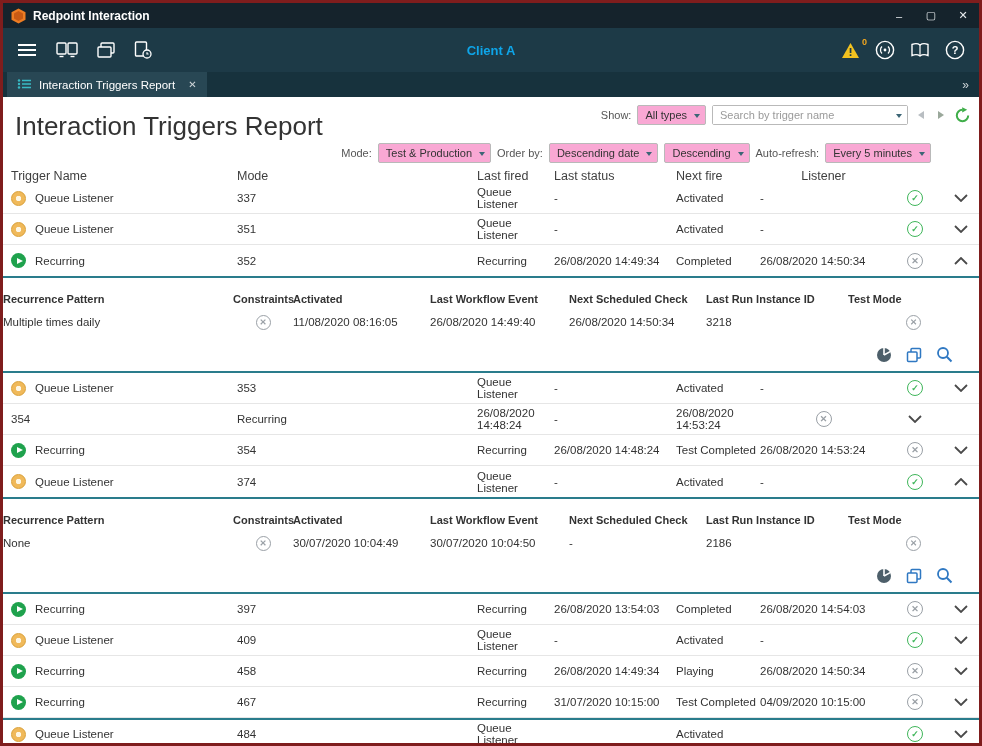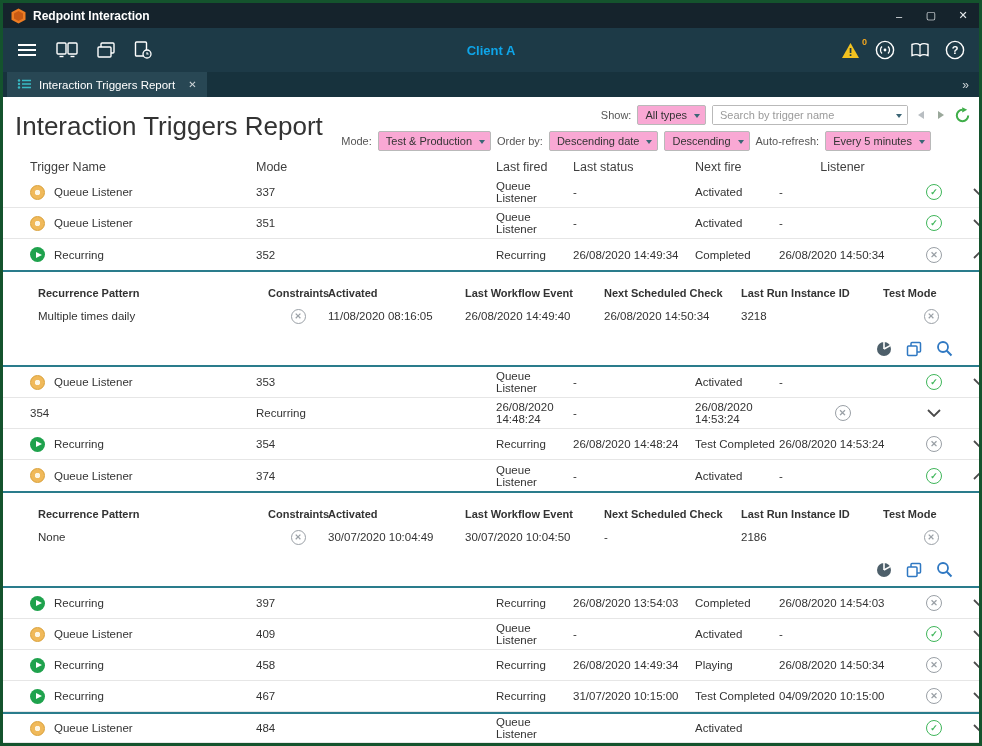--- a/index.html
+++ b/index.html
@@ -1,18 +1,18 @@
 <!DOCTYPE html>
 <html><head>
 <meta charset="utf-8">
 <style>
   *{box-sizing:border-box;margin:0;padding:0}
   html,body{width:982px;height:746px;overflow:hidden}
   body{font-family:"Liberation Sans",sans-serif;background:#fff}
-  .window{width:982px;height:746px;border:3px solid #14532d;display:flex;flex-direction:column;overflow:hidden;background:#fff}
+  .window{width:982px;height:746px;border:3px solid #7f1d1d;display:flex;flex-direction:column;overflow:hidden;background:#fff}
 
   
   .titlebar{flex:0 0 25px;background:#15232c;display:flex;align-items:center;padding-left:8px}
   .logo{margin-right:7px;display:flex}
   .title-text{color:#fff;font-size:12px;font-weight:bold}
   .win-controls{margin-left:auto;display:flex;height:100%}
   .win-btn{width:32px;display:flex;align-items:center;justify-content:center;color:#e8ecef;font-size:11px;cursor:default}
 
   
   .toolbar{flex:0 0 44px;background:#1d3a47;display:flex;align-items:center;padding:0 14px;position:relative}
@@ -26,35 +26,35 @@
   
   .tabbar{flex:0 0 25px;background:#17323d;display:flex;align-items:stretch;padding-left:4px}
   .tab{background:#284754;display:flex;align-items:center;gap:7px;padding:0 10px;color:#fff;font-size:11.5px}
   .tab-close{color:#cfd6d9;font-size:10px;margin-left:6px}
   .tab-overflow{margin-left:auto;color:#cfd6d9;font-size:12px;display:flex;align-items:center;padding-right:10px}
 
   
   .content{flex:1;background:#fff;overflow:hidden;display:flex;flex-direction:column}
   .page-header{display:flex;justify-content:space-between;padding:6px 8px 0 12px}
   .page-title{font-size:26px;color:#333;font-weight:400;margin-top:8px;white-space:nowrap}
-  .controls{display:flex;flex-direction:column;align-items:flex-end;gap:6px;padding-top:2px}
+  .controls{display:flex;flex-direction:column;align-items:flex-end;gap:18px;padding-top:2px}
   .ctrl-row{display:flex;align-items:center;gap:6px}
   .ctrl-row2{margin-right:40px}
   .lbl{font-size:11px;color:#555;white-space:nowrap}
   .select{position:relative;height:20px;border:1px solid #b9b9b9;border-radius:2px;background:#f9a8d4;font-size:11px;color:#333;display:flex;align-items:center;padding:0 18px 0 7px;white-space:nowrap;cursor:default}
   .sel-arrow{position:absolute;right:5px;top:8px;width:0;height:0;border-left:3.5px solid transparent;border-right:3.5px solid transparent;border-top:4.5px solid #3c6575}
   .searchbox{position:relative;width:196px;height:20px;border:1px solid #b9b9b9;border-radius:2px;background:#fff;display:flex;align-items:center}
   .searchbox input{border:none;outline:none;flex:1;height:100%;padding:0 18px 0 7px;font-size:11px;font-family:"Liberation Sans",sans-serif;color:#333}
   .searchbox input::placeholder{color:#9a9a9a}
   .nav-arrow{width:14px;height:16px;display:flex;align-items:center;justify-content:center}
   .tri-left{width:0;height:0;border-top:4.5px solid transparent;border-bottom:4.5px solid transparent;border-right:6.5px solid #b9bec2}
   .tri-right{width:0;height:0;border-top:4.5px solid transparent;border-bottom:4.5px solid transparent;border-left:6.5px solid #9aa89b}
 
   
-  .tgrid{display:grid;grid-template-columns:226px 240px 77px 122px 84px 127px 56px 36px;padding-left:27px}
+  .tgrid{display:grid;grid-template-columns:226px 240px 77px 122px 84px 127px 56px 36px;padding-left:8px}
   .grid-header{height:30px;align-items:center;font-size:12.5px;color:#3f3f3f;margin-top:6px}
   .hdr-listener{justify-self:center}
   .trow{height:31px;align-items:center;font-size:11.5px;color:#333;border-bottom:1px solid #e6e6e6}
   .trow-wrap.expanded .trow{border-bottom:none}
   #rows .trow-wrap:last-child .trow{border-top:2px solid #2a7c8c}
   .c-trigger{display:flex;align-items:center;gap:9px}
   .c-listener{justify-self:center}
   .c-chev{justify-self:center;display:flex;align-items:center;cursor:pointer}
   .chev-up{transform:rotate(180deg)}
 
@@ -62,21 +62,21 @@
   .icon-queue{border:1.5px solid #d99f35;background:radial-gradient(circle,#fdf6e4 0 2.5px,#f0b95a 3px)}
   .icon-recurring{background:#1fa24d}
   .icon-recurring::after{content:'';display:block;width:0;height:0;border-left:6px solid #fff;border-top:3.5px solid transparent;border-bottom:3.5px solid transparent;margin-left:2px}
   .licon{width:16px;height:16px;border-radius:50%;display:flex;align-items:center;justify-content:center;font-size:9px;font-weight:bold}
   .l-on{border:1.5px solid #3fb65a;color:#3fb65a}
   .l-off{border:1.5px solid #9aa0a6;color:#9aa0a6}
   .xicon{width:15px;height:15px;border-radius:50%;border:1.5px solid #9aa0a6;color:#9aa0a6;display:flex;align-items:center;justify-content:center;font-size:8.5px;font-weight:bold}
 
   
   .detail{border-top:2px solid #2a7c8c;border-bottom:2px solid #2a7c8c;padding:10px 0 8px}
-  .dgrid{display:grid;grid-template-columns:230px 60px 137px 139px 137px 142px 1fr;padding-left:35px;align-items:center}
+  .dgrid{display:grid;grid-template-columns:230px 60px 137px 139px 137px 142px 1fr;align-items:center}
   .dhead{font-weight:bold;color:#333;font-size:11px;height:22px}
   .dvals{font-size:11.5px;color:#333;height:24px}
   .dc-center{justify-self:center}
   .dactions{display:flex;justify-content:flex-end;align-items:center;gap:14px;padding:12px 26px 0 0}
   .daction{display:flex;cursor:pointer}
 </style>
 </head>
 <body>
 
 <div class="window">

